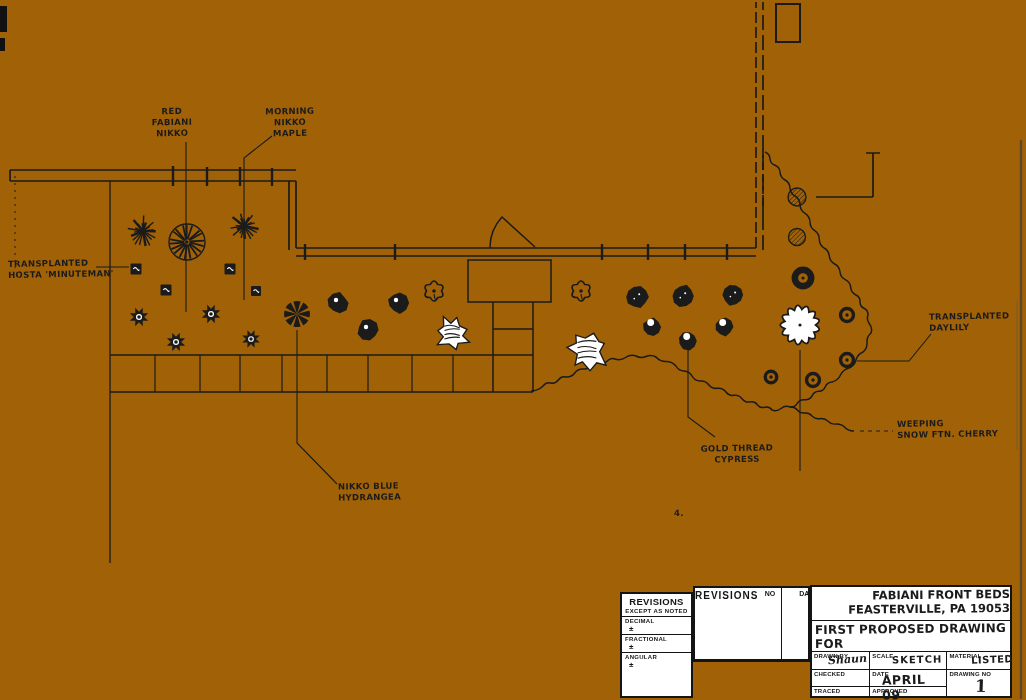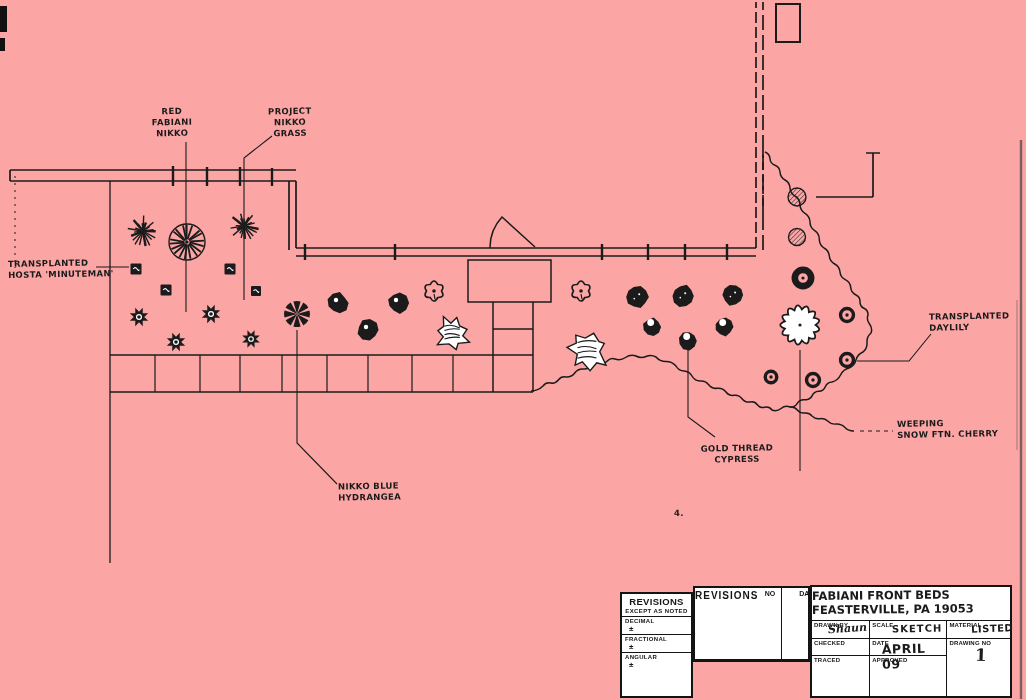--- a/index.html
+++ b/index.html
@@ -1,18 +1,18 @@
 <!DOCTYPE html>
 <html><head>
 <meta charset="utf-8">
 <style>
   *{box-sizing:border-box}
   html,body{margin:0;padding:0;background:#d9d9d9}
   body{font-family:"Liberation Sans",sans-serif}
-  #sheet{position:relative;width:1026px;height:700px;background:#fca5a5;overflow:hidden}
+  #sheet{position:relative;width:1026px;height:700px;background:#a16207;overflow:hidden}
   #plan-svg{position:absolute;left:0;top:0}
 
   
   .plan-label{position:absolute;font-family:"DejaVu Sans",sans-serif;font-size:8.5px;
     font-weight:700;letter-spacing:.35px;line-height:1.3;color:#1b1b1b;white-space:nowrap}
   .plan-label.center{text-align:center}
 
   
   #title-block{position:absolute;left:620px;top:585px;width:392px;height:113px;color:#141414}
   .tb-box{position:absolute;background:#fff;border:2px solid #141414}
@@ -31,21 +31,21 @@
   .rev-row:last-child{border-bottom:none}
   .rev-head > div{font-size:7px;font-weight:700;text-align:center;padding:2px 0;
     border-right:1.2px solid #141414}
   .rev-head > div:last-child,.rev-cell:last-child{border-right:none}
   .rev-body{display:flex;flex-direction:column;flex:1}
   .rev-row{flex:1}
   .rev-cell{border-right:1.2px solid #141414;font-size:8px;font-weight:600;
     display:flex;align-items:center;justify-content:center;font-family:"DejaVu Sans",sans-serif}
 
   #right-box{left:190px;top:0;width:202px;height:113px;display:flex;flex-direction:column;padding:0}
-  .tb-project{height:34px;border-bottom:1.6px solid #141414;text-align:left;padding-top:2px}
+  .tb-project{height:34px;border-bottom:1.6px solid #141414;text-align:right;padding-top:2px}
   .tb-project .hand{font-size:11.5px}
   .tb-desc{height:31px;border-bottom:1.6px solid #141414;padding:1px 3px 0}
   .tb-desc .hand{font-size:12px;letter-spacing:.2px}
   .hand{font-family:"DejaVu Sans",sans-serif;font-weight:700;color:#1b1b1b;transform:rotate(-.6deg);line-height:1.18}
   .tb-fields{flex:1;display:grid;grid-template-columns:57px 76px 1fr;
     grid-template-rows:17px 16px 1fr;background:#141414;gap:1.2px}
   .fcell{background:#fff;position:relative;overflow:visible}
   .fcell.span2{grid-column:3;grid-row:2/4}
   .flabel{position:absolute;left:2px;top:1px;font-size:6px;font-weight:700;letter-spacing:.2px}
   .fval{position:absolute;font-family:"DejaVu Sans",sans-serif;font-weight:700;color:#1b1b1b}
@@ -334,23 +334,23 @@
     </g>
   </svg>
 
   <div id="labels">
       <div class="plan-label center" style="left: 172px; top: 106px; transform: translateX(-50%) rotate(-1deg);">
         <div>RED</div>
         <div>FABIANI</div>
         <div>NIKKO</div>
       </div>
       <div class="plan-label center" style="left: 290px; top: 106px; transform: translateX(-50%) rotate(-1deg);">
-        <div>PROJECT</div>
+        <div>MORNING</div>
         <div>NIKKO</div>
-        <div>GRASS</div>
+        <div>MAPLE</div>
       </div>
       <div class="plan-label" style="left: 8px; top: 258px; transform: rotate(-1deg);">
         <div>TRANSPLANTED</div>
         <div>HOSTA 'MINUTEMAN'</div>
       </div>
       <div class="plan-label" style="left: 338px; top: 481px; transform: rotate(-1deg);">
         <div>NIKKO BLUE</div>
         <div>HYDRANGEA</div>
       </div>
       <div class="plan-label center" style="left: 737px; top: 443px; transform: translateX(-50%) rotate(-1deg);">
@@ -425,20 +425,24 @@
             <div class="rev-cell"></div>
           </div>
         </div>
     </div>
 
     <div id="right-box" class="tb-box">
       <div class="tb-project">
         <div class="hand">FABIANI FRONT BEDS</div>
         <div class="hand">FEASTERVILLE, PA 19053</div>
       </div>
+      <div class="tb-desc">
+        <div class="hand">FIRST PROPOSED DRAWING FOR</div>
+        <div class="hand">DESIGN AND INSTALL PROJECT</div>
+      </div>
       <div class="tb-fields">
         <div class="fcell">
           <span class="flabel">DRAWN BY</span>
           <span class="fval sig">Shaun</span>
         </div>
         <div class="fcell">
           <span class="flabel">SCALE</span>
           <span class="fval scale">SKETCH</span>
         </div>
         <div class="fcell">

